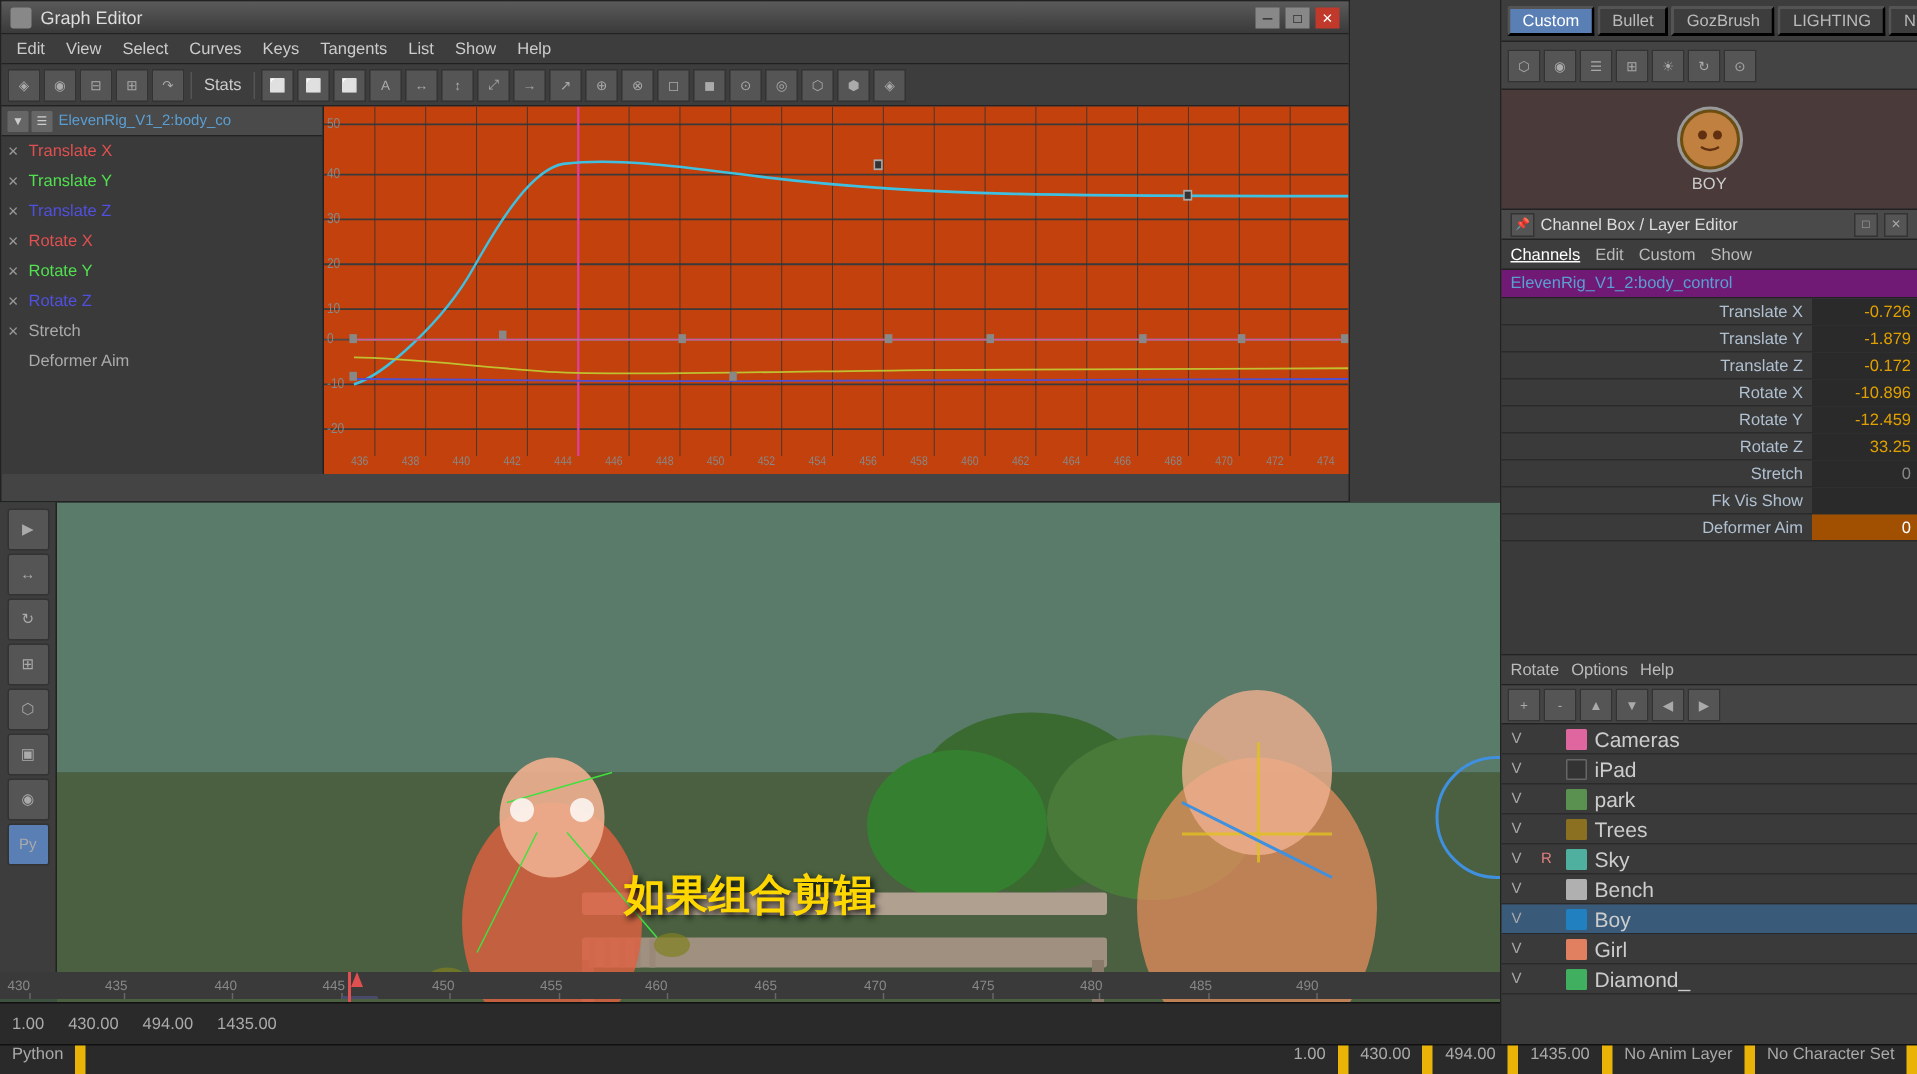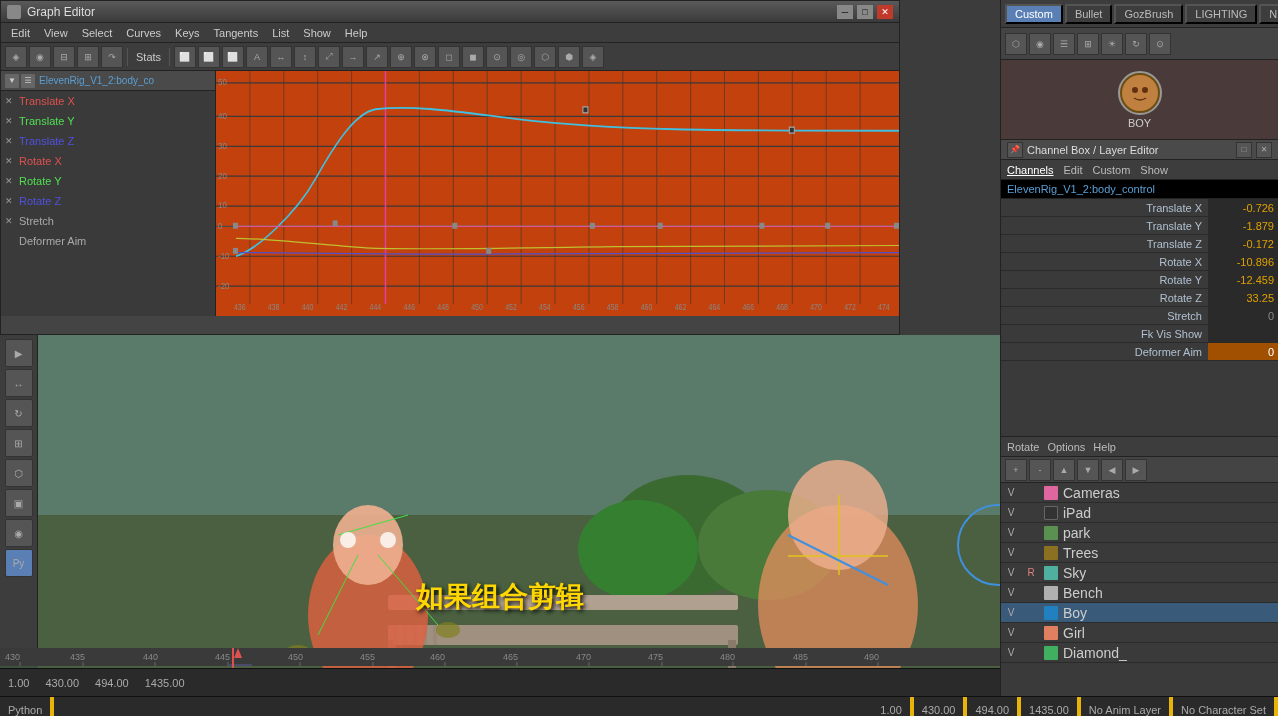--- a/index.html
+++ b/index.html
@@ -236,21 +236,21 @@
     }
     .rtab.active { background: #5a7fb5; color: white; }
     .cb-tab {
       color: #bbb; font-size: 11px; cursor: pointer;
     }
     .cb-tab.active { color: #fff; text-decoration: underline; }
     .cb-object-name {
       padding: 3px 6px;
       font-size: 11px;
       color: #5a9fd4;
-      background: #000000;
+      background: #701a75;
       border-bottom: 1px solid #222;
     }
     .cb-row {
       display: flex;
       height: 18px;
       align-items: center;
       border-bottom: 1px solid #2a2a2a;
     }
     .cb-label {
       flex: 1;
@@ -347,23 +347,23 @@
       height: 20px;
       background: #2a2a2a;
       display: flex;
       align-items: center;
       border-top: 1px solid #111;
       font-size: 11px; color: #aaa;
       gap: 0;
     }
     .status-item {
       padding: 0 8px;
-      border-right: 4px solid #eab308;
+      border-right: 7px solid #eab308;
       height: 100%;
-      display: flex; align-items: flex-end;
+      display: flex; align-items: flex-start;
     }
 
     
     .left-toolbar {
       position: absolute;
       top: 335px; left: 0;
       width: 38px;
       height: 313px;
       background: #3d3d3d;
       border-right: 1px solid #222;

